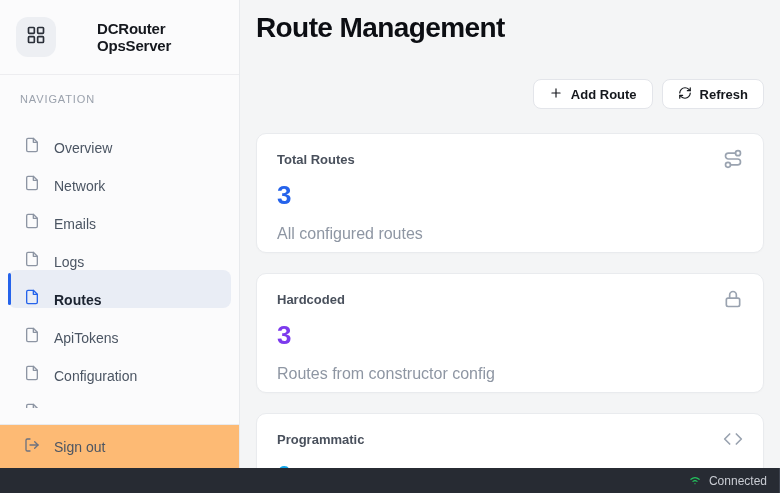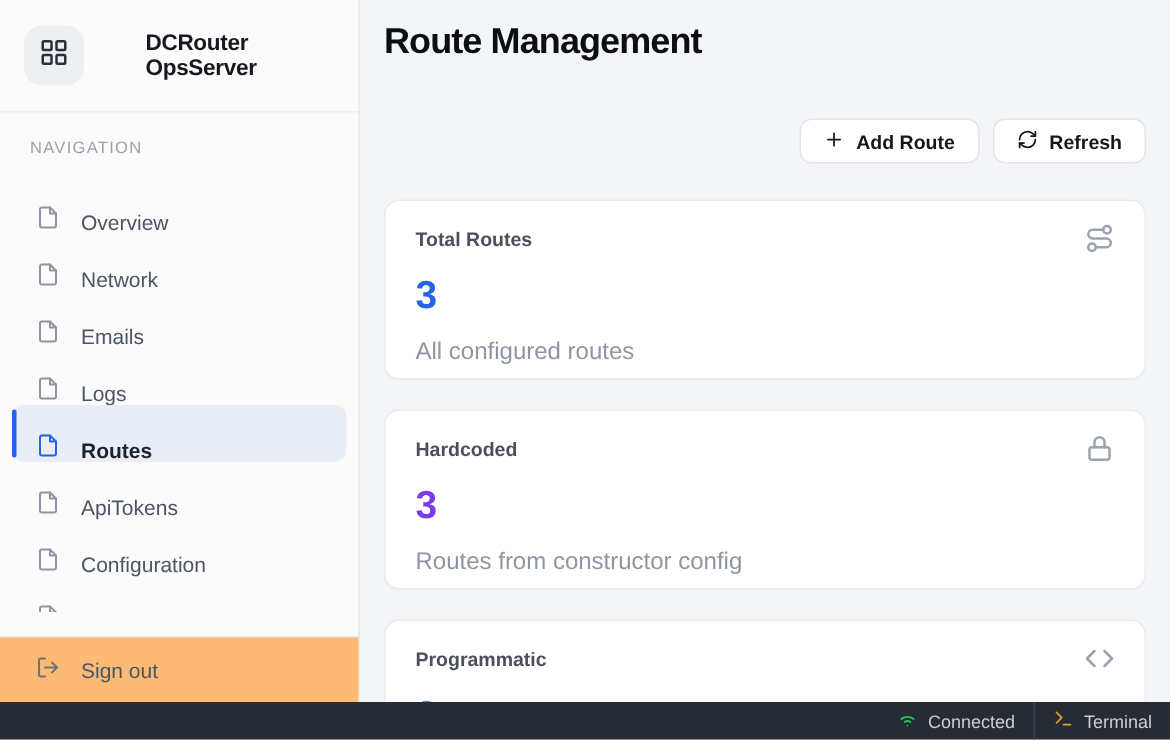--- a/index.html
+++ b/index.html
@@ -86,21 +86,21 @@
 
   
   .main {
     position: absolute; left: 240px; right: 0; top: 0; bottom: 25px;
     background: #f4f5f6;
     padding: 0 16px;
     overflow: hidden;
   }
   .page-title {
     margin-top: 11px;
-    font-size: 24px; font-weight: 700;
+    font-size: 28px; font-weight: 700;
     color: #0c0e13; letter-spacing: -0.6px;
     line-height: 34px;
   }
   .toolbar {
     margin-top: 34px;
     display: flex; justify-content: flex-end; gap: 9px;
   }
   .btn {
     height: 30px;
     display: inline-flex; align-items: center; gap: 8px;
@@ -312,20 +312,13 @@
 <div class="statusbar">
   <div class="status-item">
     <span><svg class="wifi" width="14" height="14" viewBox="0 0 24 24" fill="none" stroke-width="2" stroke-linecap="round" stroke-linejoin="round">
           <path d="M5 12.55a11 11 0 0 1 14.08 0"></path>
           <path d="M8.53 16.11a6 6 0 0 1 6.95 0"></path>
           <line x1="12" y1="20" x2="12.01" y2="20"></line>
         </svg></span>
     <span>Connected</span>
   </div>
   <div class="status-divider"></div>
-  <div class="status-item">
-    <span><svg class="term" width="14" height="14" viewBox="0 0 24 24" fill="none" stroke-width="2" stroke-linecap="round" stroke-linejoin="round">
-          <polyline points="4 17 10 11 4 5"></polyline>
-          <line x1="12" y1="19" x2="20" y2="19"></line>
-        </svg></span>
-    <span>Terminal</span>
-  </div>
 </div>
 
 </body></html>

